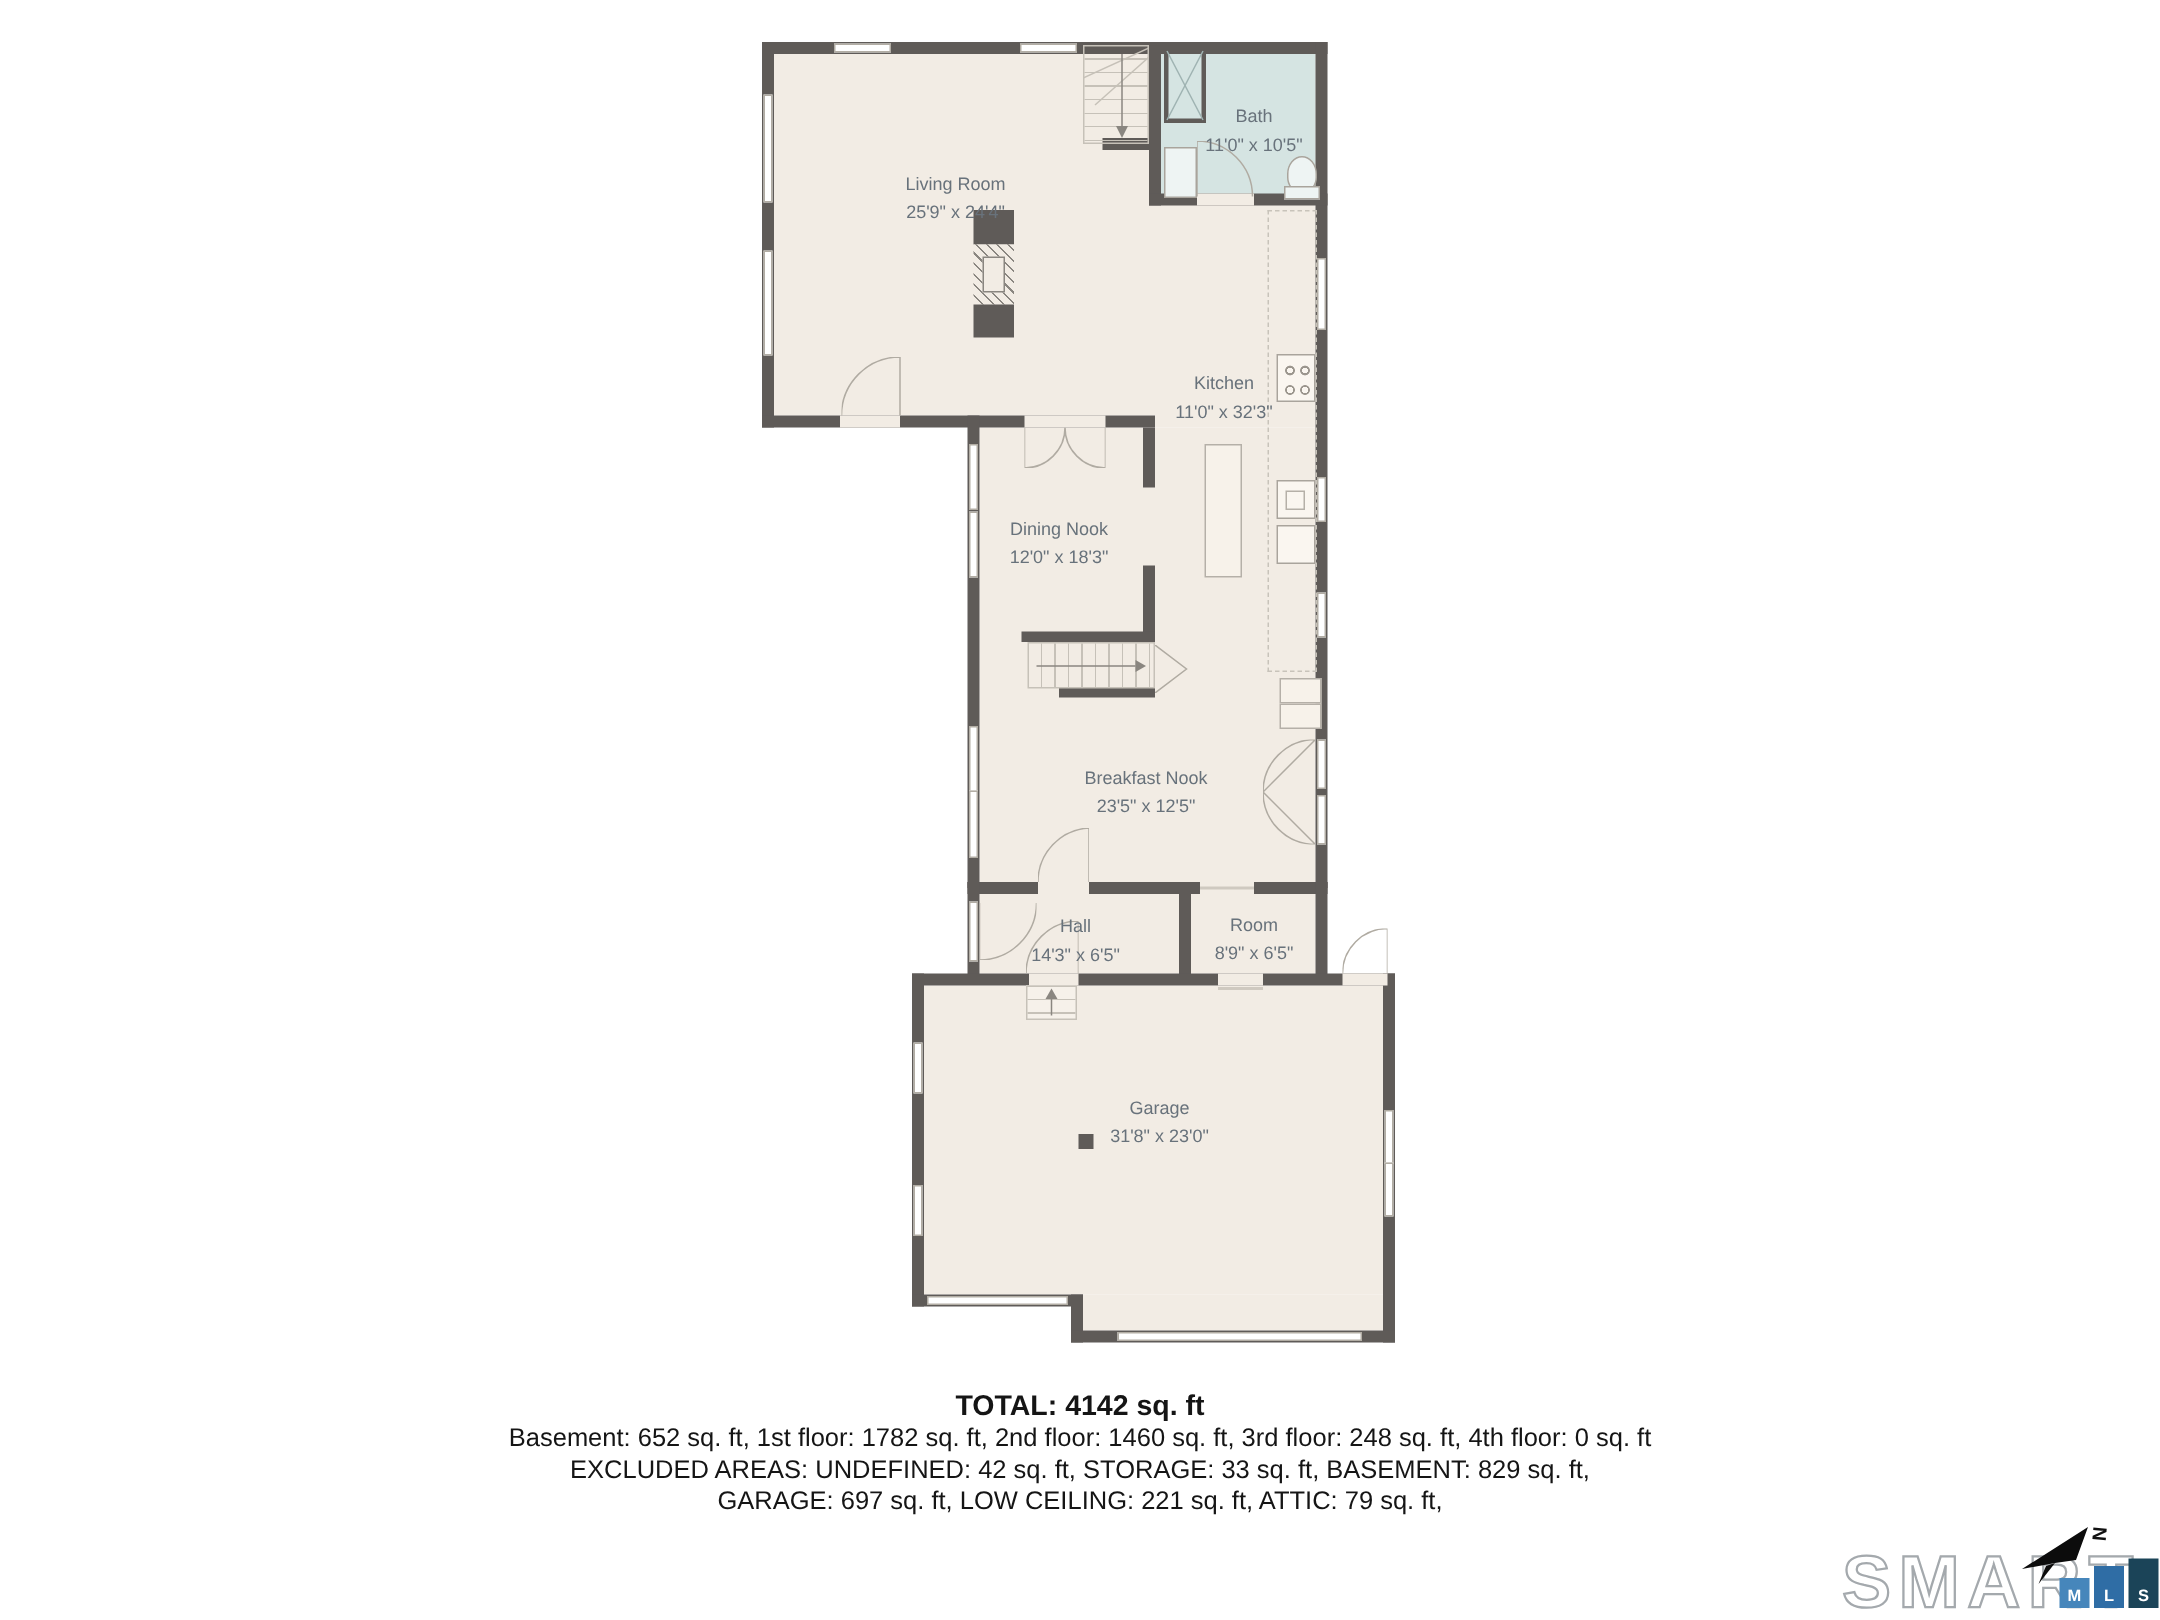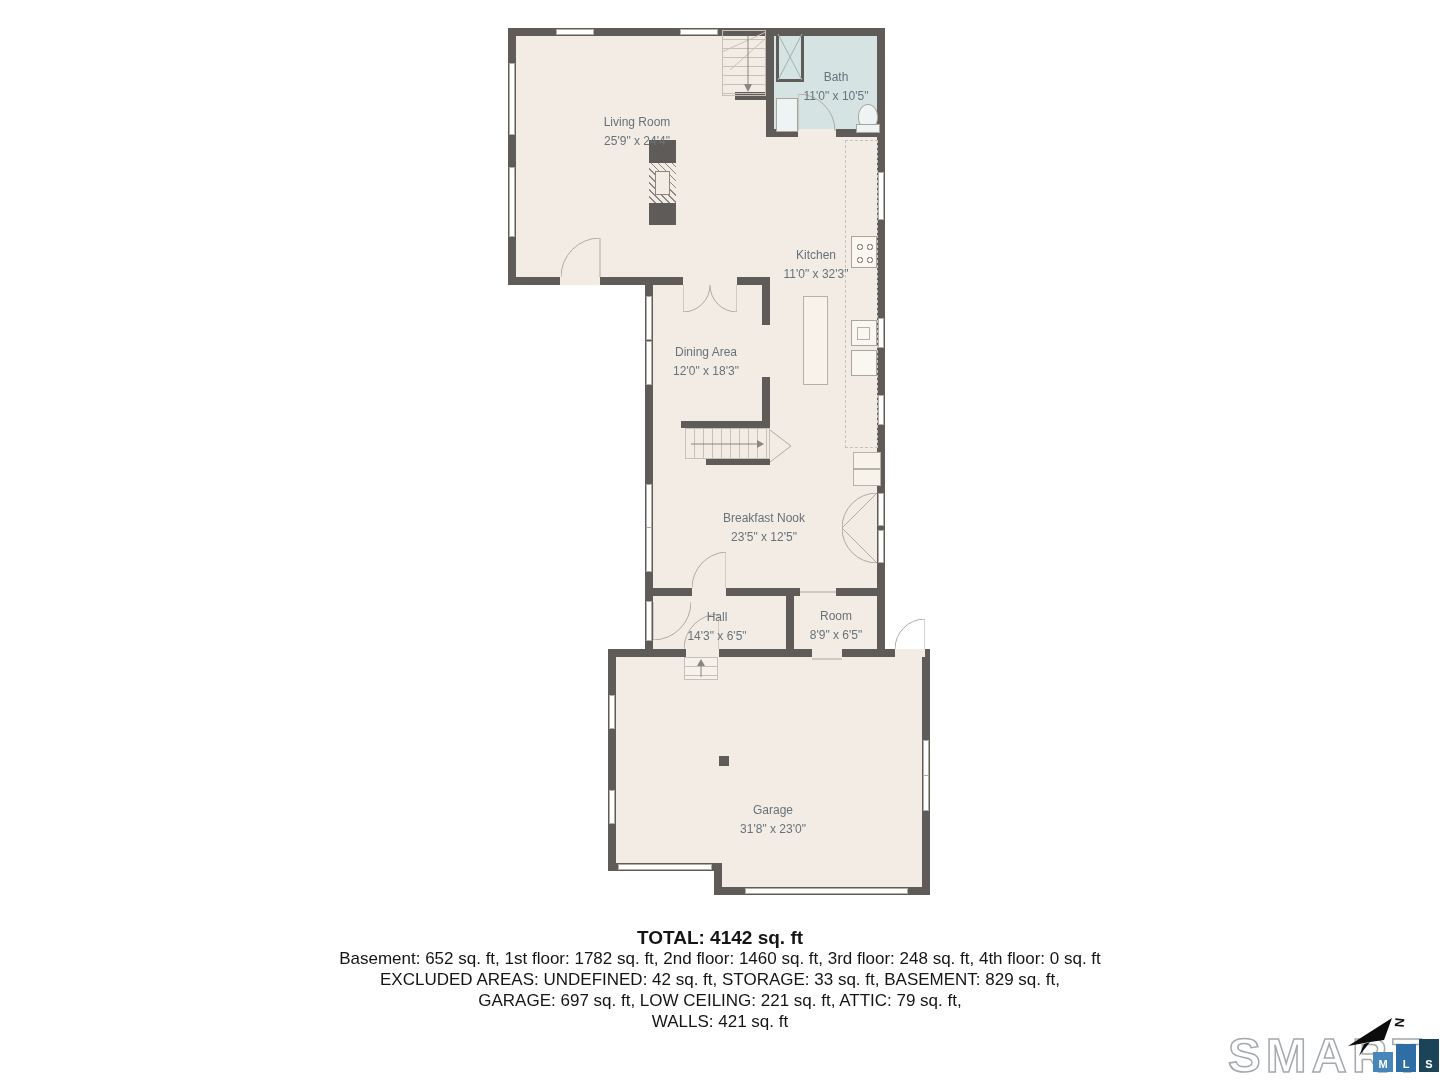--- a/index.html
+++ b/index.html
@@ -199,45 +199,44 @@
   </div>
   <div class="abs rlabel" style="left:836px;top:87px">
     <div>Bath</div>
     <div>11'0" x 10'5"</div>
   </div>
   <div class="abs rlabel" style="left:816px;top:265px">
     <div>Kitchen</div>
     <div>11'0" x 32'3"</div>
   </div>
   <div class="abs rlabel" style="left:706px;top:362px">
-    <div>Dining Area</div>
+    <div>Dining Nook</div>
     <div>12'0" x 18'3"</div>
   </div>
   <div class="abs rlabel" style="left:764px;top:528px">
     <div>Breakfast Nook</div>
     <div>23'5" x 12'5"</div>
   </div>
   <div class="abs rlabel" style="left:717px;top:627px">
     <div>Hall</div>
     <div>14'3" x 6'5"</div>
   </div>
   <div class="abs rlabel" style="left:836px;top:626px">
     <div>Room</div>
     <div>8'9" x 6'5"</div>
   </div>
-  <div class="abs rlabel" style="left:773px;top:820px">
+  <div class="abs rlabel" style="left:773px;top:748px">
     <div>Garage</div>
     <div>31'8" x 23'0"</div>
   </div>
 
   <div class="sumline sum-title" style="top:927px">TOTAL: 4142 sq. ft</div>
   <div class="sumline sum-body" style="top:949px">Basement: 652 sq. ft, 1st floor: 1782 sq. ft, 2nd floor: 1460 sq. ft, 3rd floor: 248 sq. ft, 4th floor: 0 sq. ft</div>
   <div class="sumline sum-body" style="top:970px">EXCLUDED AREAS: UNDEFINED: 42 sq. ft, STORAGE: 33 sq. ft, BASEMENT: 829 sq. ft,</div>
   <div class="sumline sum-body" style="top:991px">GARAGE: 697 sq. ft, LOW CEILING: 221 sq. ft, ATTIC: 79 sq. ft,</div>
-  <div class="sumline sum-body" style="top:1012px">WALLS: 421 sq. ft</div>
 
   <div class="abs wordmark" style="left:1228px;top:1031px">SMART</div>
   <div class="abs mls-sq" style="left: 1373px; top: 1052px; width: 20px; height: 20px; background: rgb(70, 134, 187);">
     <span>M</span>
   </div>
   <div class="abs mls-sq" style="left: 1396px; top: 1044px; width: 20px; height: 28px; background: rgb(47, 109, 165);">
     <span>L</span>
   </div>
   <div class="abs mls-sq" style="left: 1419px; top: 1039px; width: 20px; height: 33px; background: rgb(27, 68, 88);">
     <span>S</span>

